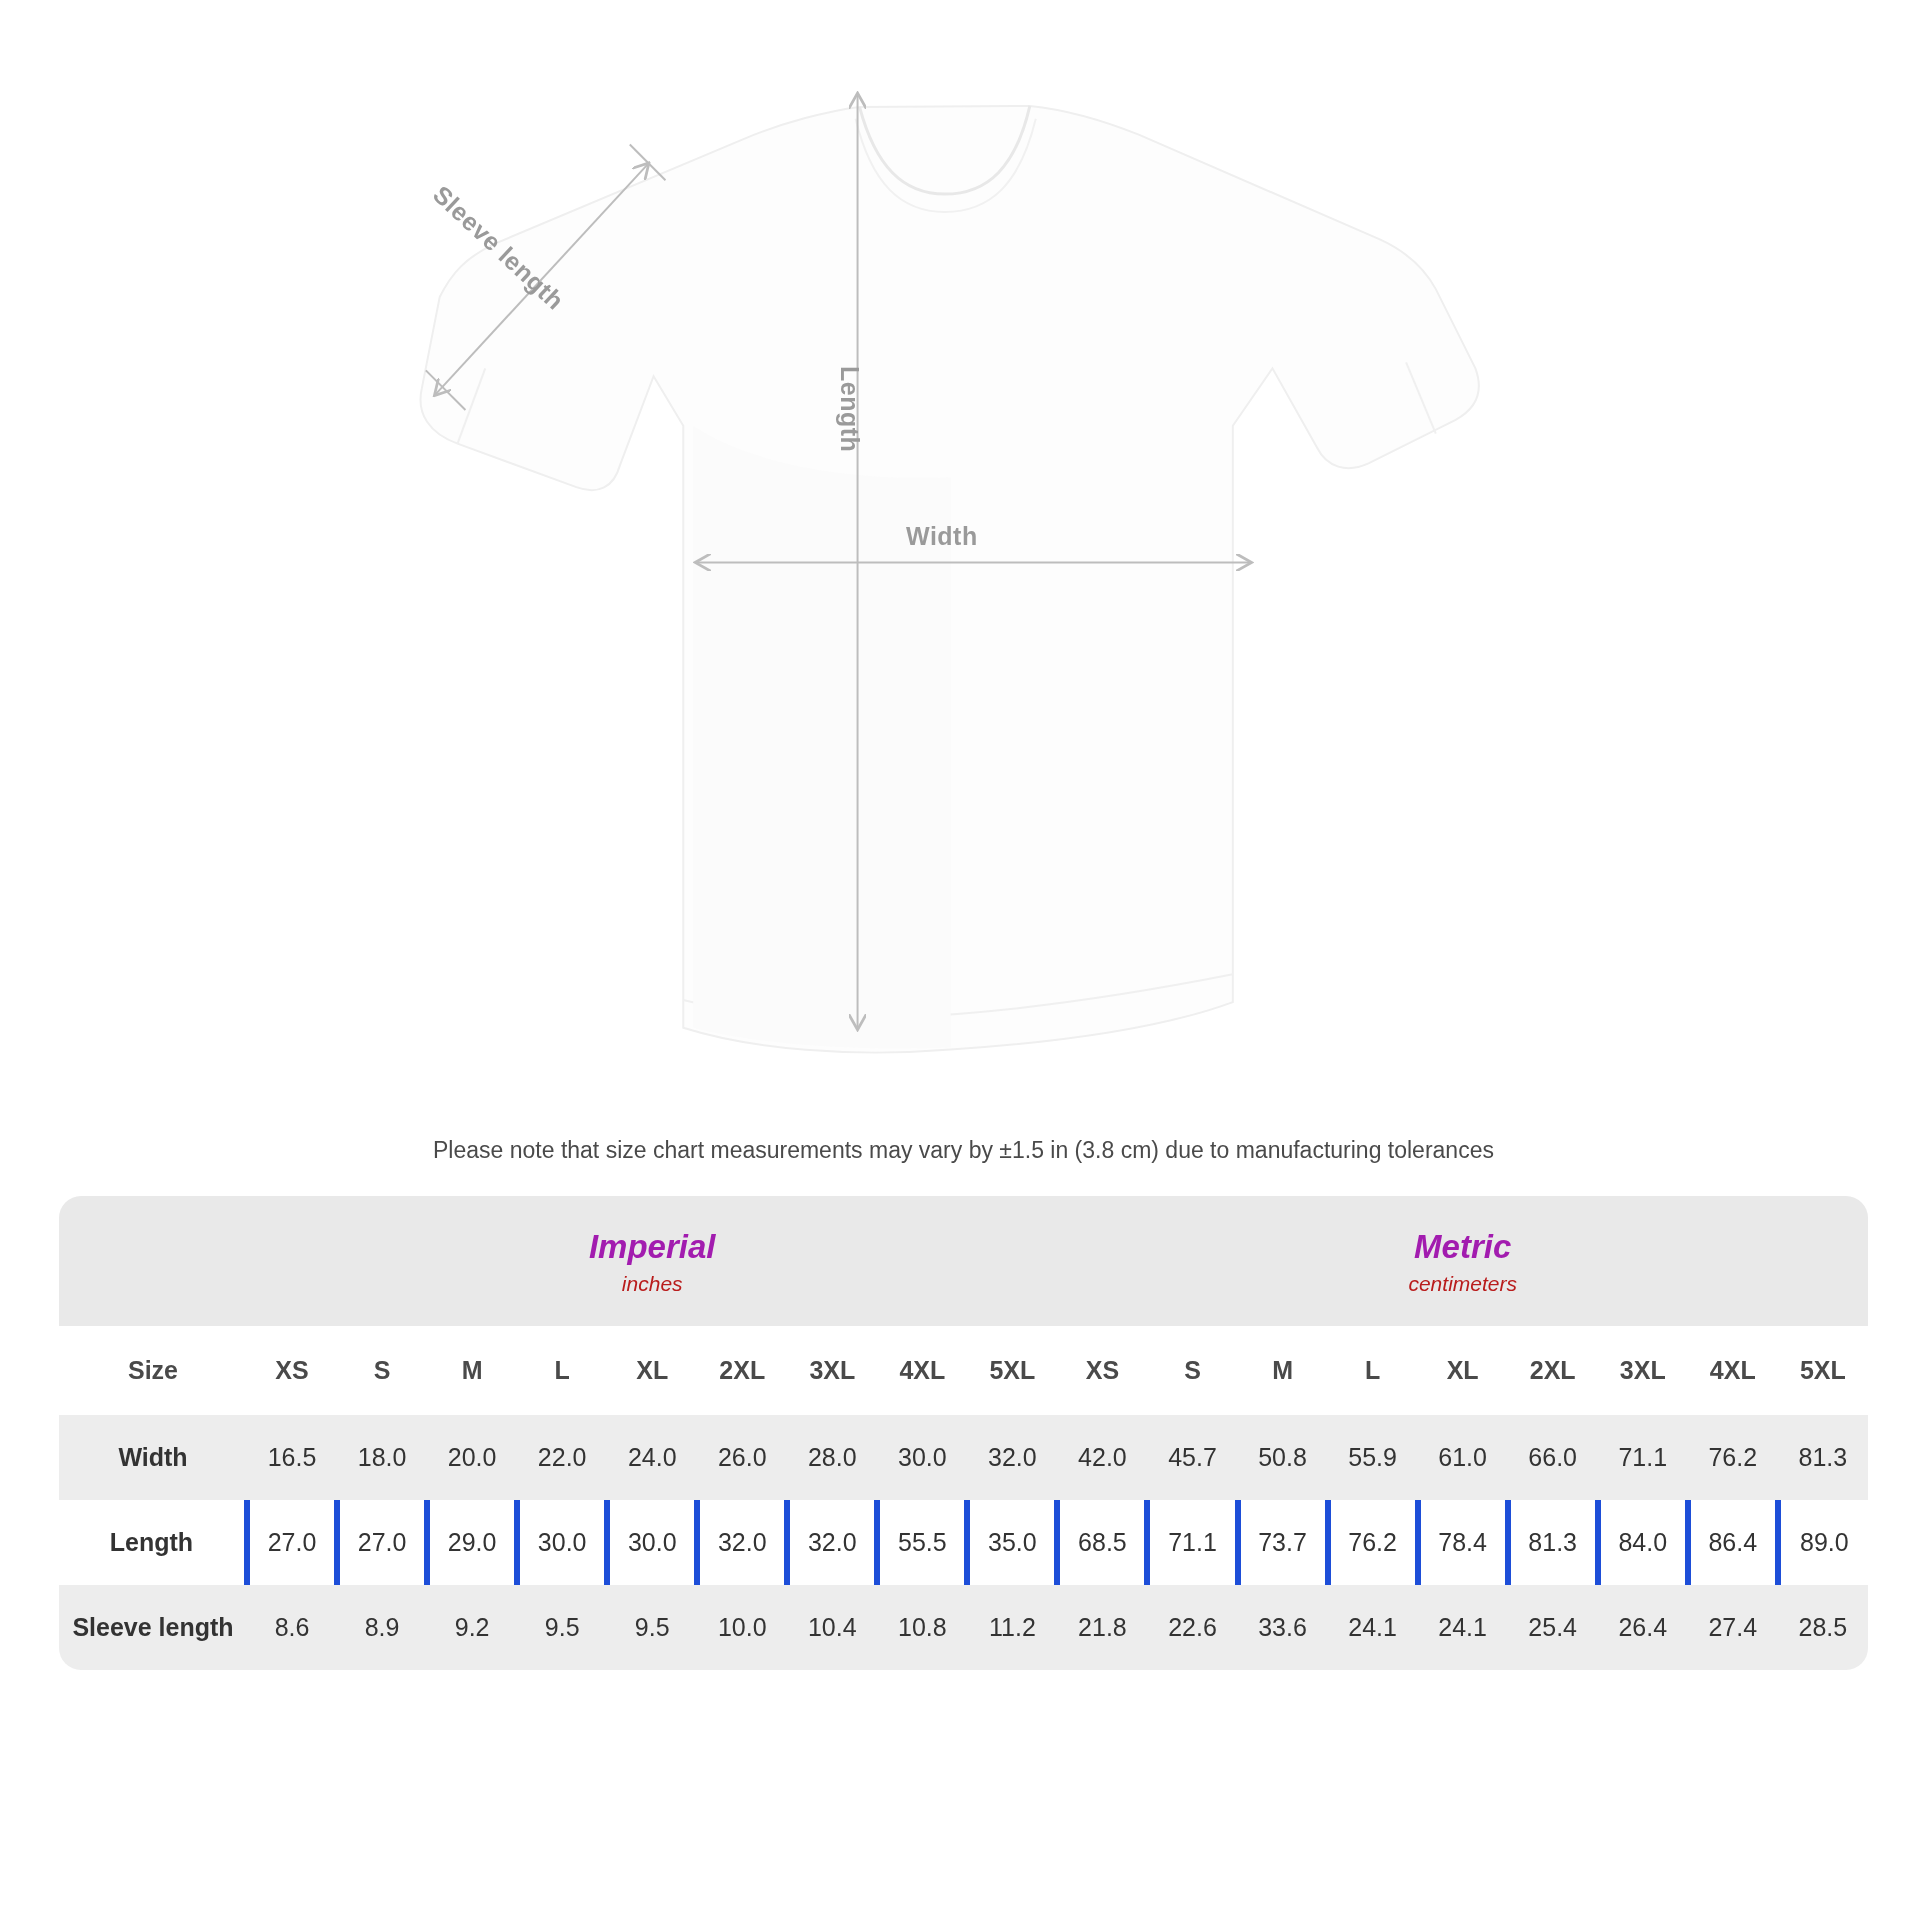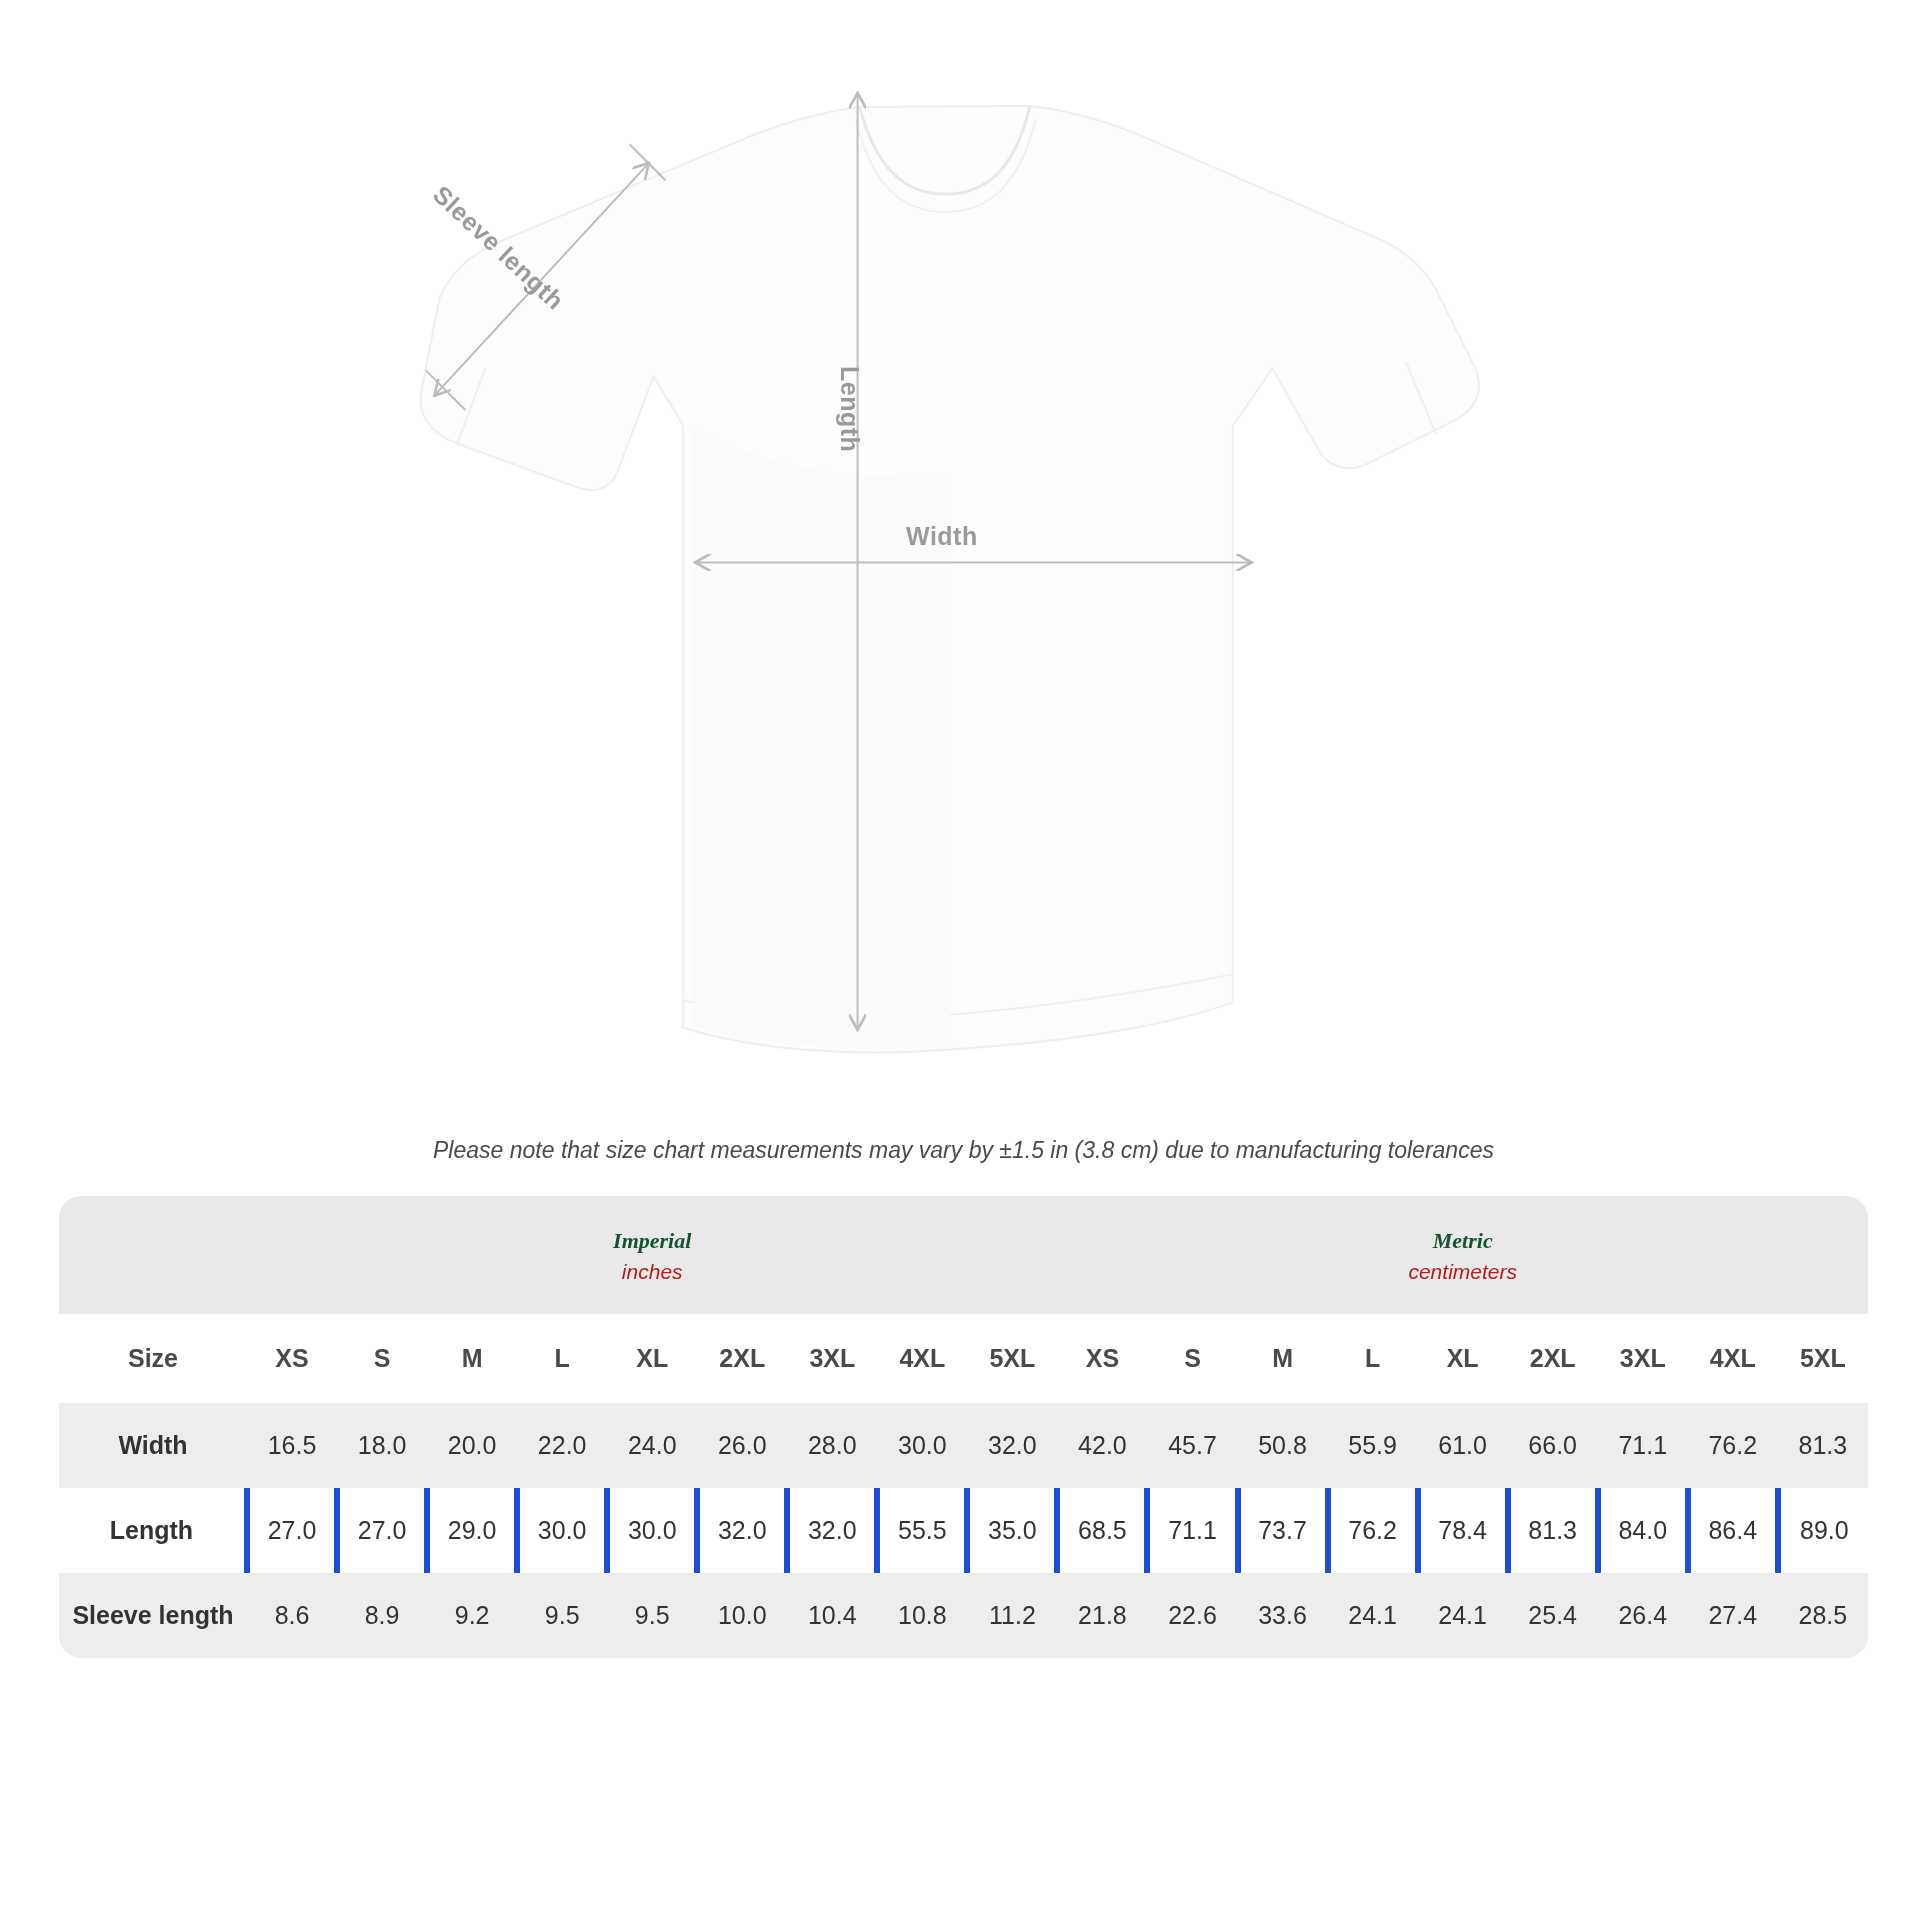--- a/index.html
+++ b/index.html
@@ -62,21 +62,20 @@
     margin-top: 28px;
   }
   .chart-title {
     font-size: 40px;
     font-weight: bold;
     color: #1a1a1a;
     letter-spacing: -0.3px;
   }
   .chart-note {
     font-size: 23px;
-    font-style: italic;
     color: #4a4a4a;
   }
 
   
   .table-wrap {
     margin: 32px 59px 0 59px;
     border-radius: 22px;
     overflow: hidden;
   }
   table.size-table {
@@ -88,25 +87,24 @@
   table.size-table th {
     text-align: center;
     vertical-align: middle;
     border: none;
   }
   .unit-row td {
     background: #e9e9e9;
     padding: 32px 0 30px 0;
   }
   .unit-name {
-    font-size: 22px;
+    font-size: 33px;
     font-style: italic;
     font-weight: bold;
-    color: #14532d;
-    font-family: Liberation Serif, serif;
+    color: #a21caf;
   }
   .unit-sub {
     font-size: 21px;
     font-style: italic;
     color: #b91c1c;
     margin-top: 6px;
   }
   .head-row td {
     background: #ffffff;
     padding: 30px 0;

